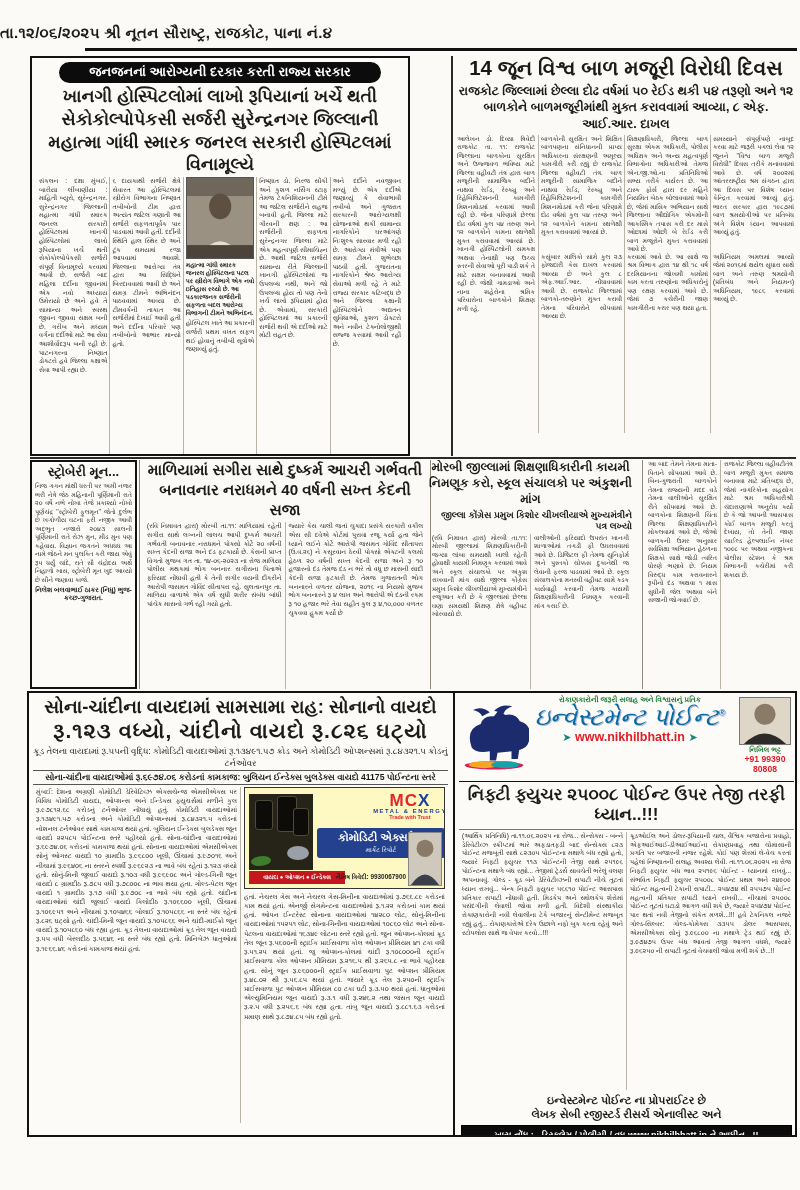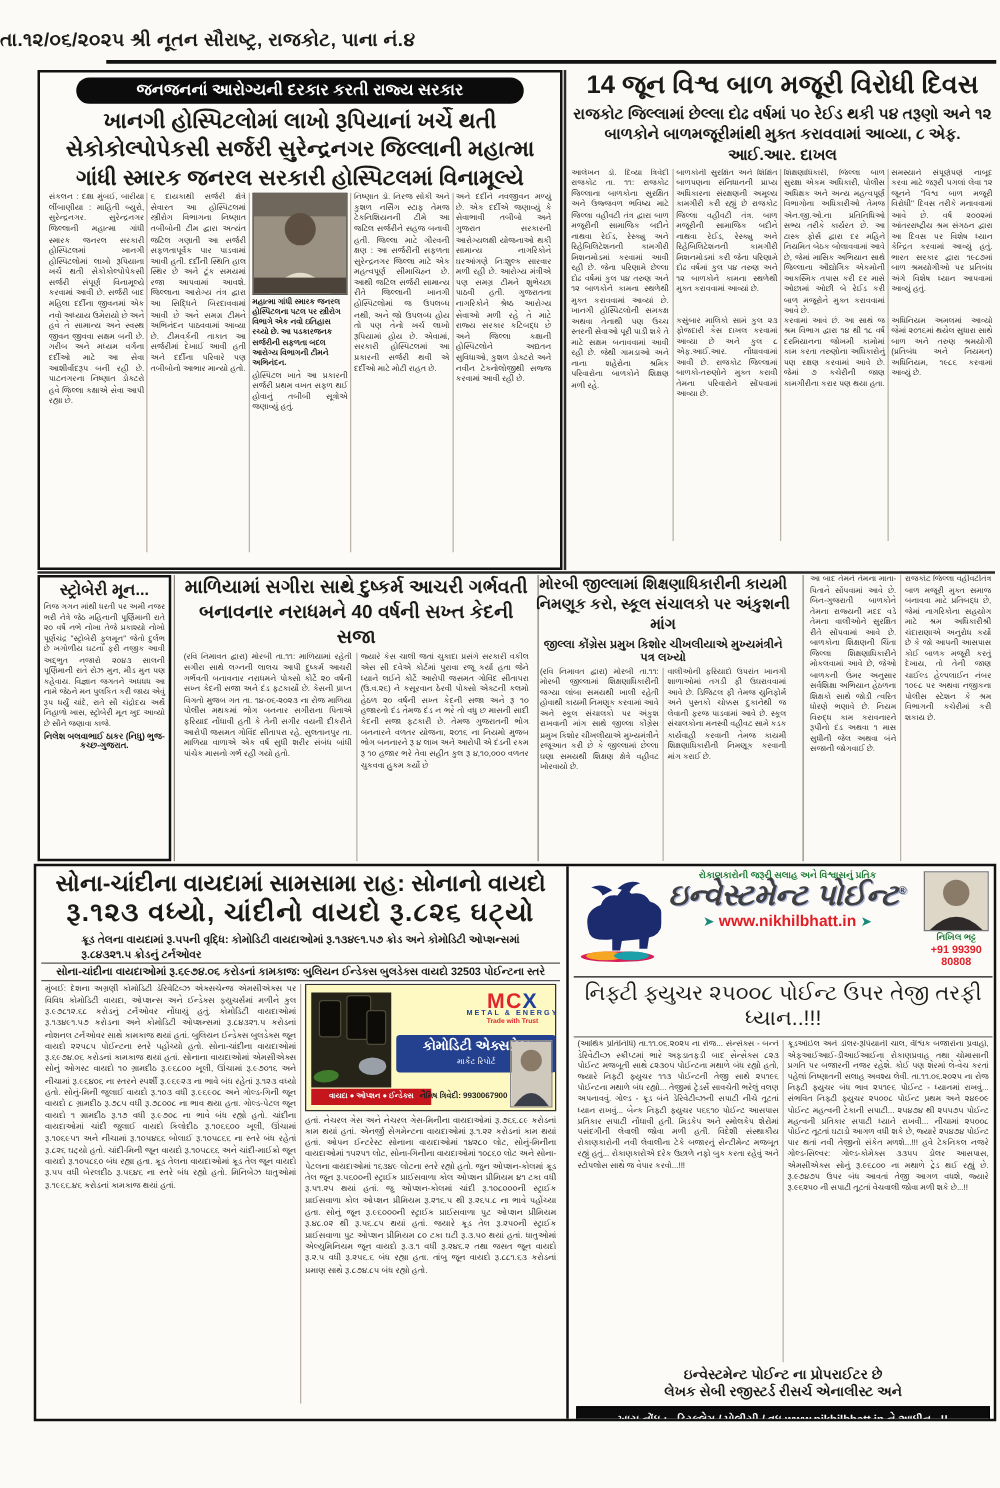--- a/index.html
+++ b/index.html
@@ -4,21 +4,21 @@
 <style>
   html,body{margin:0;padding:0;}
   body{width:800px;height:1190px;background:#fbfaf6;font-family:"Liberation Sans","DejaVu Sans",sans-serif;color:#1c1a17;position:relative;overflow:hidden;}
   *{box-sizing:border-box;}
   .abs{position:absolute;}
   .jt{text-align:justify;}
   
   .dateline{top:24px;left:0;width:100%;text-align:left;font-size:15px;font-weight:bold;letter-spacing:.3px;}
   .toprule{top:48px;left:85px;width:712px;height:3px;background:#121212;}
   
-  .health-box{left:30px;top:56px;width:420px;height:400px;border:2px solid #121212;background:#fcfbf8;padding:3px 5px;overflow:hidden;}
+  .health-box{left:30px;top:56px;width:380px;height:400px;border:2px solid #121212;background:#fcfbf8;padding:3px 5px;overflow:hidden;}
   .kicker{width:88%;margin:1px auto 2px;background:#0c0c0c;color:#fff;border-radius:13px;font-size:13px;font-weight:bold;text-align:center;padding:2px 0 3px;}
   .health-headline{font-size:17.5px;font-weight:bold;text-align:center;line-height:1.3;margin:1px 0;}
   .health-subhead{font-size:10.8px;font-weight:bold;text-align:center;border-bottom:1.5px solid #2a2a2a;padding-bottom:3px;margin-bottom:2px;}
   .health-cols{display:flex;height:288px;overflow:hidden;font-size:6.4px;line-height:1.34;}
   .health-cols>div{flex:1;padding:0 2px;}
   .health-cols>div+div{border-left:1px solid #b9b2a6;}
   .photo-frame{width:100%;height:82px;border:1px solid #555;background:#a39b8d;overflow:hidden;margin-bottom:2px;}
   .caption{font-size:6.2px;font-weight:bold;line-height:1.3;margin-bottom:2px;}
   
   .vr-top{left:451px;top:56px;width:1.5px;height:400px;background:#2a2a2a;}
@@ -44,30 +44,30 @@
   .maliya-headline{font-size:15.2px;font-weight:bold;text-align:center;line-height:1.3;margin:0 0 3px;}
   .two-cols{display:flex;overflow:hidden;font-size:6.4px;line-height:1.35;}
   .two-cols>div{flex:1;padding:0 3px;}
   .two-cols>div+div{border-left:1px solid #b9b2a6;}
   .maliya .two-cols{height:178px;}
   .vr-mid1{left:139px;top:460px;width:1px;height:229px;background:#8f887c;}
   .vr-mid2{left:430px;top:460px;width:1px;height:229px;background:#8f887c;}
   .vr-mid3{left:642px;top:460px;width:1px;height:229px;background:#8f887c;}
   .morbi{left:426px;top:460px;width:209px;height:229px;overflow:hidden;padding:0 3px;}
   .morbi-headline{font-size:12.2px;font-weight:bold;text-align:center;line-height:1.3;margin:0;}
-  .morbi-subhead{font-size:9.2px;font-weight:bold;text-align:center;margin:2px 0;}
+  .morbi-subhead{font-size:9.2px;font-weight:bold;text-align:right;margin:2px 0;}
   .morbi .two-cols{height:155px;font-size:6.3px;}
   .contcol{left:645px;top:460px;width:151px;height:229px;overflow:hidden;}
   .contcol .two-cols{height:229px;font-size:6.3px;}
   
   .finance{left:27px;top:691px;width:770px;height:446px;border:2px solid #121212;background:#fcfbf8;}
   .fin-left{position:absolute;left:0;top:0;width:423px;height:442px;padding:2px 4px;overflow:hidden;}
   .gold-h1{font-size:18.5px;font-weight:bold;text-align:center;line-height:1.2;margin:1px 0 0;}
   .gold-h2{font-size:21px;font-weight:bold;text-align:center;letter-spacing:1px;line-height:1.25;}
-  .gold-sub1{font-size:8.6px;font-weight:bold;text-align:left;margin-top:2px;line-height:1.3;margin-left:32px;}
+  .gold-sub1{font-size:8.6px;font-weight:normal;text-align:center;margin-top:2px;line-height:1.3;}
   .gold-sub2{font-size:8.6px;font-weight:bold;text-align:center;border-top:1px solid #555;border-bottom:1px solid #555;padding:1px 0;margin:1px 0 2px;}
   .gold-body{display:flex;height:336px;overflow:hidden;font-size:6.6px;line-height:1.4;}
   .gold-body>div{flex:1;padding:0 3px;}
   .gold-body>div+div{border-left:1px solid #b9b2a6;}
   
   .mcx-ad{width:100%;height:102px;border:1.5px solid #333;background:#fef9c3;position:relative;margin-bottom:3px;overflow:hidden;}
   .mcx-img{position:absolute;left:4px;top:6px;width:64px;height:76px;background:#262419;overflow:hidden;}
   .mcx-img .barrel{position:absolute;background:#0d0c08;border:1px solid #4e4a38;border-radius:3px;}
   .mcx-img .leaf{position:absolute;width:20px;height:10px;background:#3f7d2c;border-radius:60% 40% 60% 40%;bottom:4px;left:2px;}
   .mcx-img .metal{position:absolute;width:22px;height:14px;background:#9aa0a8;border-radius:50%;bottom:10px;right:4px;}
@@ -81,30 +81,30 @@
   .mcx-banner .b2{font-size:6.5px;}
   .mcx-strip{position:absolute;left:4px;bottom:4px;width:96px;background:#c4161c;color:#fff;font-size:6px;font-weight:bold;text-align:center;padding:2px 0;}
   .mcx-contact{position:absolute;right:38px;bottom:6px;font-size:6.4px;font-weight:bold;color:#222;}
   .mcx-person{position:absolute;right:2px;top:44px;width:34px;height:54px;border:1px solid #888;overflow:hidden;}
   .fin-vr{position:absolute;left:424px;top:0;width:2px;height:442px;background:#121212;}
   
   .fin-right{position:absolute;left:427px;top:0;width:341px;height:442px;padding:2px 3px;overflow:hidden;}
   .inv-ad{position:relative;height:85px;overflow:hidden;}
   .inv-center{position:absolute;left:72px;top:0;width:198px;text-align:center;}
   .inv-tagline{font-size:7.4px;font-weight:bold;color:#1c7a33;}
-  .inv-logo{font-size:24px;font-weight:bold;font-style:italic;color:#404040;text-shadow:1px 1px 0 #aab3dd;line-height:1.1;}
+  .inv-logo{font-size:24px;font-weight:normal;font-style:italic;color:#0369a1;text-shadow:1px 1px 0 #aab3dd;line-height:1.1;}
   .inv-reg{font-size:9px;vertical-align:super;}
   .inv-site{font-size:12.5px;font-weight:bold;color:#e11d26;}
   .inv-arrow{color:#18897a;font-size:11px;}
   .inv-photo{position:absolute;right:0;top:2px;width:58px;text-align:center;}
   .inv-photo .ph{width:52px;height:48px;border:1px solid #777;margin:0 auto;overflow:hidden;}
   .inv-name{font-size:7.2px;font-weight:bold;color:#1c7a33;}
   .inv-phone{font-size:8.6px;font-weight:bold;color:#e11d26;}
   .bull-wrap{position:absolute;left:0;top:2px;width:70px;height:80px;}
-  .nifty-h{font-size:17px;font-weight:normal;text-align:center;line-height:1.2;border-top:1.5px solid #121212;border-bottom:1px solid #777;padding:3px 0;margin:1px 0 2px;}
+  .nifty-h{font-size:17px;font-weight:bold;text-align:center;line-height:1.2;border-top:1.5px solid #121212;border-bottom:1px solid #777;padding:3px 0;margin:1px 0 2px;}
   .nifty-body{display:flex;height:258px;overflow:hidden;font-size:6.4px;line-height:1.38;}
   .nifty-body>div{flex:1;padding:0 3px;}
   .nifty-body>div+div{border-left:1px solid #b9b2a6;}
   .nifty-footer{font-size:11px;font-weight:bold;text-align:center;line-height:1.3;margin-top:3px;}
   .nifty-note{background:#0c0c0c;color:#fff;font-size:9px;font-weight:bold;text-align:center;padding:4px 2px;margin:4px 2px 0;border:1px solid #000;}
 </style>
 </head>
 <body>
 
 <div class="abs dateline">તા.૧૨/૦૬/૨૦૨૫ શ્રી નૂતન સૌરાષ્ટ્ર, રાજકોટ, પાના નં.૪</div>
@@ -193,21 +193,21 @@
     <div class="jt">રાજકોટ જિલ્લા વહીવટીતંત્ર બાળ મજૂરી મુક્ત સમાજ બનાવવા માટે પ્રતિબદ્ધ છે, જેમાં નાગરિકોના સહયોગ માટે શ્રમ અધિકારીશ્રી ચંદારાણાએ અનુરોધ કર્યો છે કે જો આપની આસપાસ કોઈ બાળક મજૂરી કરતું દેખાય, તો તેની જાણ ચાઈલ્ડ હેલ્પલાઈન નંબર ૧૦૯૮ પર અથવા નજીકના પોલીસ સ્ટેશન કે શ્રમ વિભાગની કચેરીમાં કરી શકાય છે.</div>
   </div>
 </div>
 
 <section class="abs finance">
 
   <div class="fin-left">
     <div class="gold-h1">સોના-ચાંદીના વાયદામાં સામસામા રાહ: સોનાનો વાયદો</div>
     <div class="gold-h2">રૂ.૧૨૩ વધ્યો, ચાંદીનો વાયદો રૂ.૮૨૬ ઘટ્યો</div>
     <div class="gold-sub1">ક્રૂડ તેલના વાયદામાં રૂ.૫૫ની વૃદ્ધિ: કોમોડિટી વાયદાઓમાં રૂ.૧૩૪૯૧.૫૭ ક્રોડ અને કોમોડિટી ઓપ્શન્સમાં રૂ.૮૪૩૨૧.૫ ક્રોડનું ટર્નઓવર</div>
-    <div class="gold-sub2">સોના-ચાંદીના વાયદાઓમાં રૂ.૬૯૭૪.૦૬ કરોડનાં કામકાજ: બુલિયન ઈન્ડેક્સ બુલડેક્સ વાયદો 32503 પોઈન્ટના સ્તરે</div>
+    <div class="gold-sub2">સોના-ચાંદીના વાયદાઓમાં રૂ.૬૯૭૪.૦૬ કરોડનાં કામકાજ: બુલિયન ઈન્ડેક્સ બુલડેક્સ વાયદો 41175 પોઈન્ટના સ્તરે</div>
     <div class="gold-body">
       <div class="jt">મુંબઈ: દેશના અગ્રણી કોમોડિટી ડેરિવેટિવ્ઝ એક્સચેન્જ એમસીએક્સ પર વિવિધ કોમોડિટી વાયદા, ઓપ્શન્સ અને ઈન્ડેક્સ ફ્યુચર્સમાં મળીને કુલ રૂ.૯૭૮૧૨.૬૮ કરોડનું ટર્નઓવર નોંધાયું હતું. કોમોડિટી વાયદાઓમાં રૂ.૧૩૪૯૧.૫૭ કરોડના અને કોમોડિટી ઓપ્શન્સમાં રૂ.૮૪૩૨૧.૫ કરોડનાં નોશનલ ટર્નઓવર સાથે કામકાજ થયાં હતાં. બુલિયન ઈન્ડેક્સ બુલડેક્સ જૂન વાયદો ૨૨૫૮૫ પોઈન્ટના સ્તરે પહોંચ્યો હતો. સોના-ચાંદીના વાયદાઓમાં રૂ.૬૯૭૪.૦૬ કરોડનાં કામકાજ થયાં હતાં. સોનાના વાયદાઓમાં એમસીએક્સ સોનું ઓગસ્ટ વાયદો ૧૦ ગ્રામદીઠ રૂ.૯૬૮૦૦ ખૂલી, ઊંચામાં રૂ.૯૭૦૧૬ અને નીચામાં રૂ.૯૬૪૦૬ ના સ્તરને સ્પર્શી રૂ.૯૬૯૨૩ ના ભાવે બંધ રહેતાં રૂ.૧૨૩ વધ્યો હતો. સોનું-મિની જુલાઈ વાયદો રૂ.૧૦૩ વધી રૂ.૯૬૯૦૮ અને ગોલ્ડ-ગિની જૂન વાયદો ૮ ગ્રામદીઠ રૂ.૭૮૫ વધી રૂ.૭૮૦૦૮ ના ભાવ થયા હતા. ગોલ્ડ-પેટલ જૂન વાયદો ૧ ગ્રામદીઠ રૂ.૧૭ વધી રૂ.૯૭૦૮ ના ભાવે બંધ રહ્યો હતો. ચાંદીના વાયદાઓમાં ચાંદી જુલાઈ વાયદો કિલોદીઠ રૂ.૧૦૬૬૦૦ ખૂલી, ઊંચામાં રૂ.૧૦૬૯૫૧ અને નીચામાં રૂ.૧૦૫૪૬૬ બોલાઈ રૂ.૧૦૫૮૬૬ ના સ્તરે બંધ રહેતાં રૂ.૮૨૬ ઘટ્યો હતો. ચાંદી-મિની જૂન વાયદો રૂ.૧૦૫૮૬૬ અને ચાંદી-માઈક્રો જૂન વાયદો રૂ.૧૦૫૮૬૦ બંધ રહ્યા હતા. ક્રૂડ તેલના વાયદાઓમાં ક્રૂડ તેલ જૂન વાયદો રૂ.૫૫ વધી બેરલદીઠ રૂ.૫૬૪૬ ના સ્તરે બંધ રહ્યો હતો. મિનિબેઝ ધાતુઓમાં રૂ.૧૯૬૬.૪૬ કરોડનાં કામકાજ થયાં હતાં.</div>
       <div>
         <div class="mcx-ad">
           <div class="mcx-img">
             <div class="barrel" style="left:6px;top:6px;width:18px;height:30px;"></div>
             <div class="barrel" style="left:28px;top:2px;width:20px;height:36px;"></div>
             <div class="barrel" style="left:44px;top:14px;width:16px;height:28px;"></div>
             <div class="metal"></div>
             <div class="leaf"></div>

